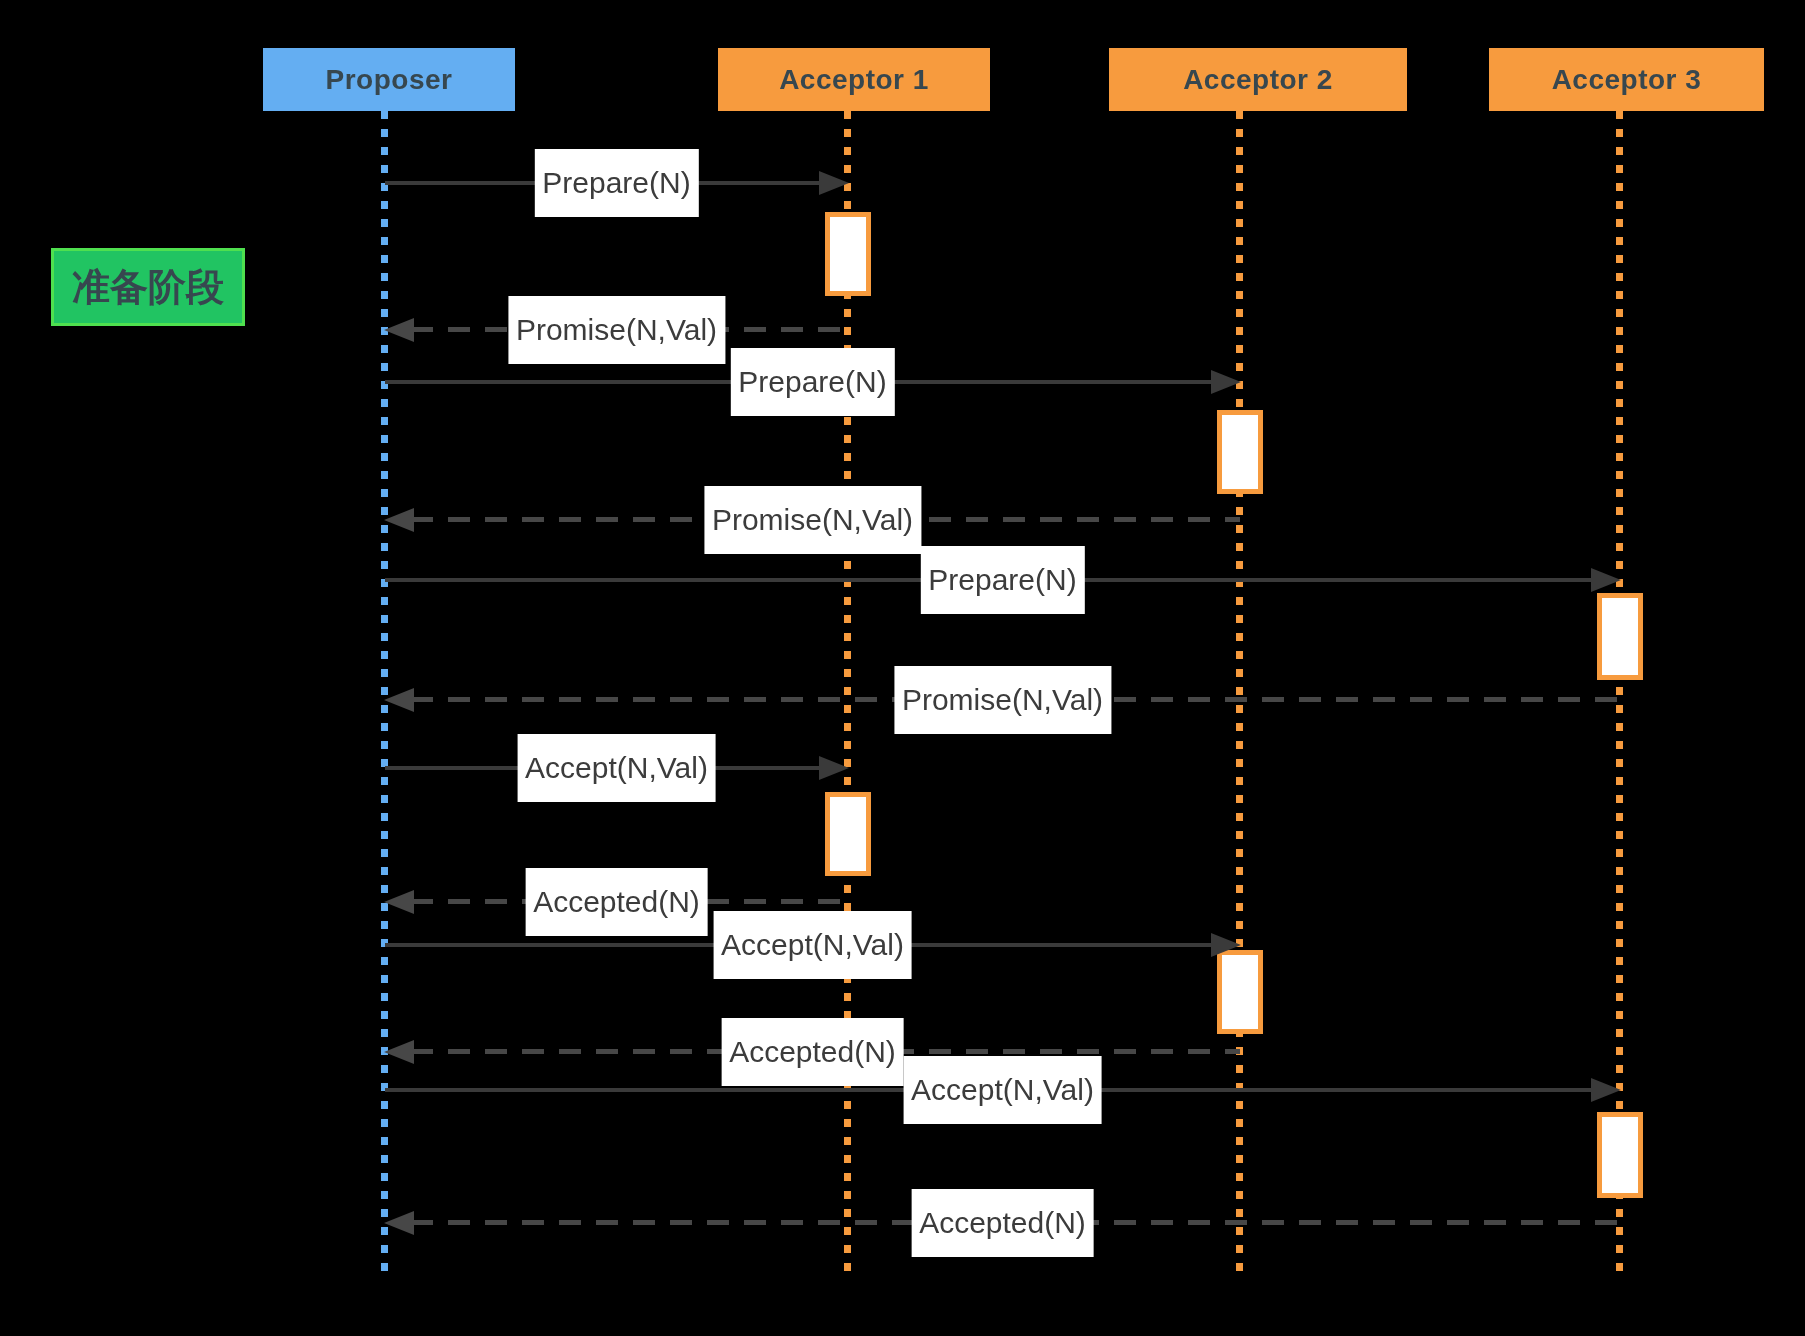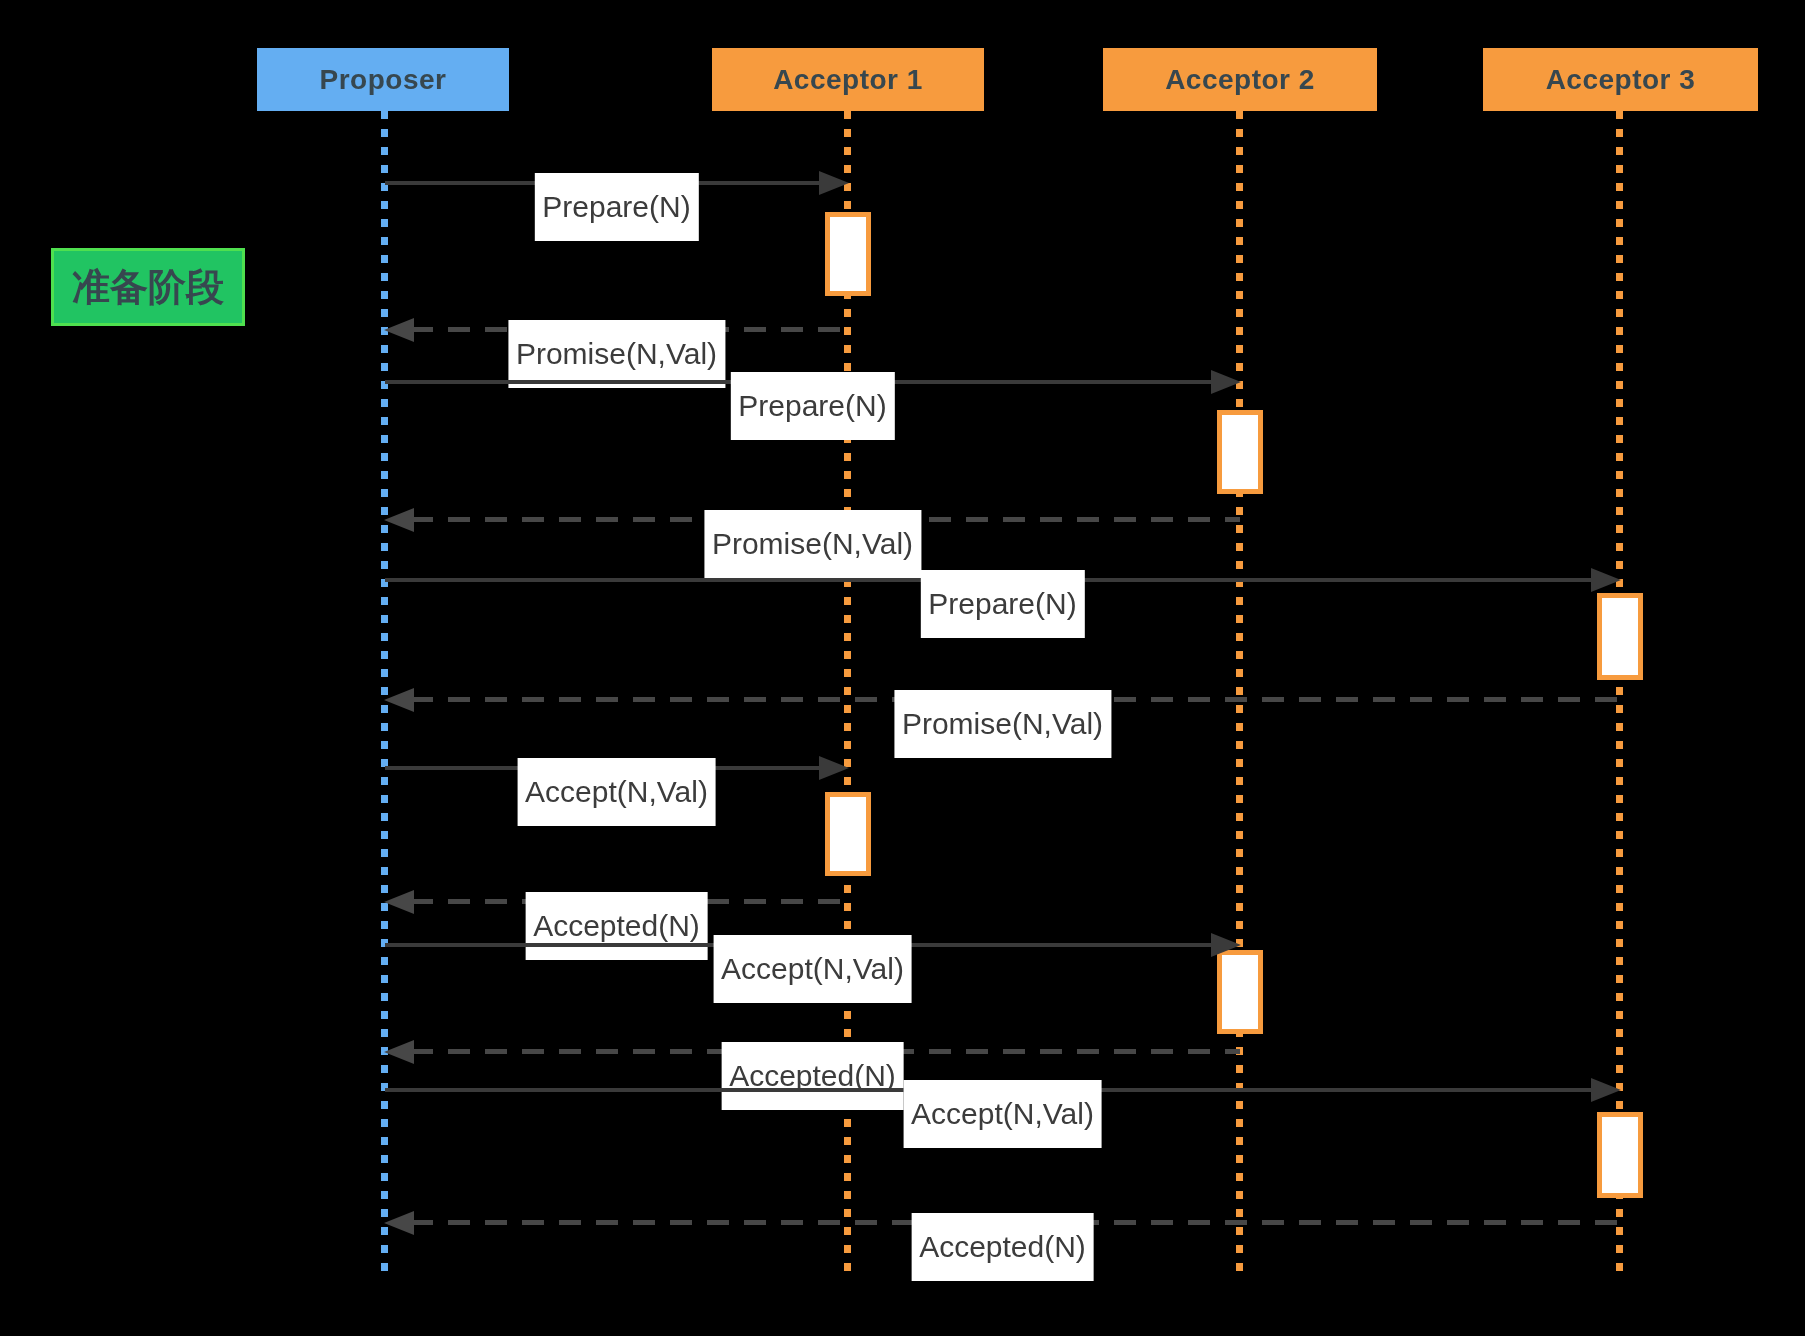--- a/index.html
+++ b/index.html
@@ -4,21 +4,21 @@
 <style>
   html,body{margin:0;padding:0;background:#000;}
   #stage{
     position:relative;width:1805px;height:1336px;background:#000;overflow:hidden;
     font-family:"Liberation Sans","DejaVu Sans",sans-serif;
   }
   
   .actor{
     position:absolute;top:48px;height:63px;
     display:flex;align-items:center;justify-content:center;
-    font-size:28px;font-weight:bold;color:#37474F;letter-spacing:.5px;
+    font-size:28px;font-weight:bold;color:#37474F;letter-spacing:.5px;margin-left:6px;
   }
   .actor.blue{background:#64AEF2;}
   .actor.orange{background:#F79B3E;}
   
   .lifeline{
     position:absolute;top:111px;height:1169px;width:7px;
   }
   .lifeline.blue{background:repeating-linear-gradient(to bottom,#64AEF2 0 8px,transparent 8px 18px);}
   .lifeline.orange{background:repeating-linear-gradient(to bottom,#F79B3E 0 8px,transparent 8px 18px);}
   
@@ -43,40 +43,40 @@
     position:absolute;right:-1px;top:-12px;width:0;height:0;
     border-top:12px solid transparent;border-bottom:12px solid transparent;border-left:30px solid #3A3A3A;
   }
   .msg .head-left{
     position:absolute;left:-1px;top:-12px;width:0;height:0;
     border-top:12px solid transparent;border-bottom:12px solid transparent;border-right:30px solid #474747;
   }
   .msg .label{
     position:absolute;left:50%;top:0;transform:translate(-50%,-50%);
     background:#FFFFFF;color:#3C3C3C;font-size:30px;line-height:40px;
-    padding:14px 8px;white-space:nowrap;margin-top:24px;
+    padding:14px 8px;white-space:nowrap;
   }
 </style>
 </head>
 <body>
 
 <div id="stage">
 
   <div class="lifeline blue" style="left:381px;"></div>
   <div class="lifeline orange" style="left:844px;"></div>
   <div class="lifeline orange" style="left:1236px;"></div>
   <div class="lifeline orange" style="left:1616px;"></div>
 
   <div class="actor blue" style="left:257px;width:252px;">
       <span>Proposer</span>
     </div>
   <div class="actor orange" style="left:712px;width:272px;">
       <span>Acceptor 1</span>
     </div>
-  <div class="actor orange" style="left:1103px;width:274px;">
+  <div class="actor orange" style="left:1103px;width:298px;">
       <span>Acceptor 2</span>
     </div>
   <div class="actor orange" style="left:1483px;width:275px;">
       <span>Acceptor 3</span>
     </div>
 
   <div class="phase bordered" style="left:51px;top:248px;width:194px;height:78px;">
       <span>准备阶段</span>
     </div>
 

